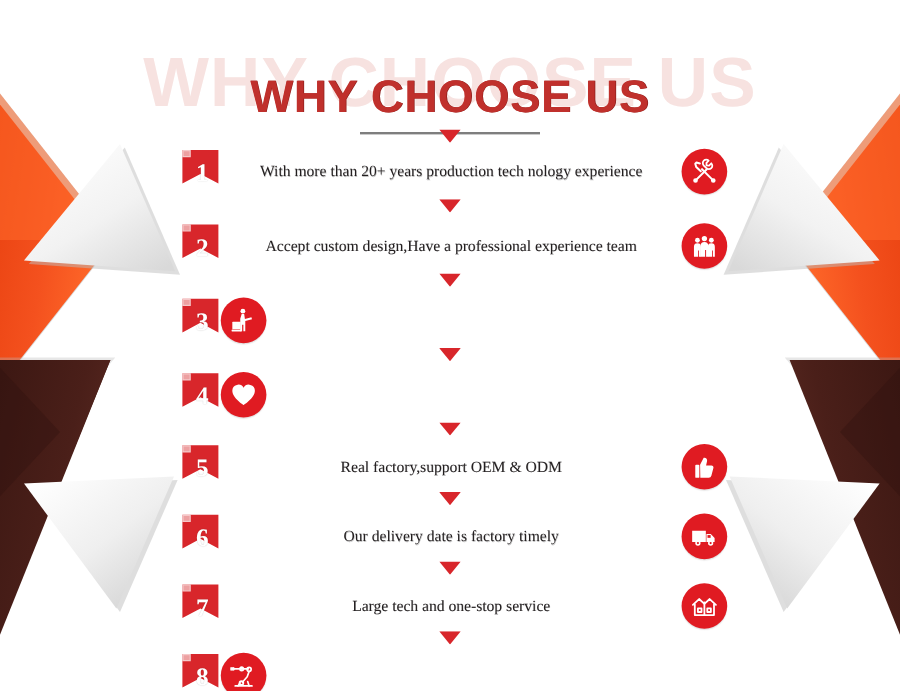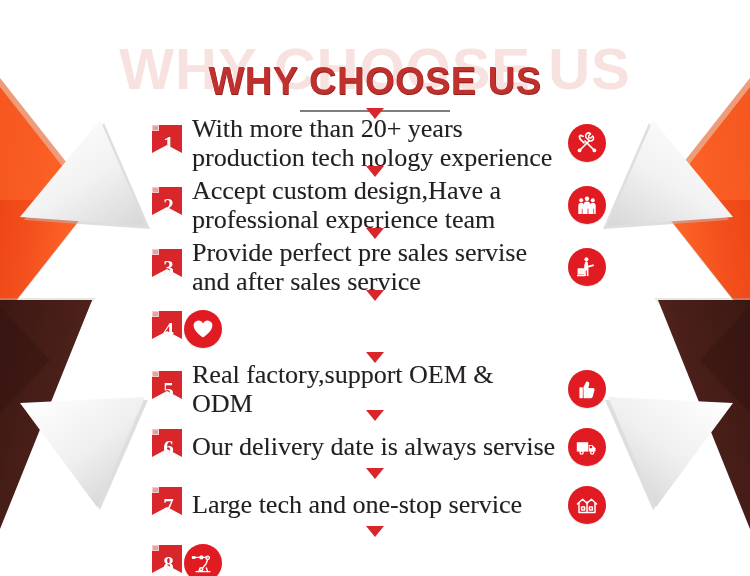--- a/index.html
+++ b/index.html
@@ -61,23 +61,23 @@
     display:flex;align-items:center;justify-content:center;
     font-family:"Liberation Serif", serif;
     font-size:21px;font-weight:700;color:#ffffff;
     padding-top:2px;padding-left:3px;
     box-sizing:border-box;
     text-shadow:0 0 1px rgba(0,0,0,.25);
   }
 
   .text{
     flex:1 1 auto;
-    text-align:left;
+    text-align:center;
     font-family:"Liberation Serif", serif;
-    font-size:26px;
+    font-size:13px;
     font-weight:400;
     color:#231f20;
     line-height:1.12;
     padding:0 8px;
     text-shadow:0.4px 0.4px 0 rgba(120,120,120,.45);
   }
 
   .icon{
     width:38px;height:38px;flex:0 0 38px;
     margin-right:144px;
@@ -267,21 +267,20 @@
       </div>
     <div class="row tall">
       <div class="badge">
         <svg width="34" height="40" viewBox="0 0 34 40">
           <polygon points="2,2 32,2 32,30 17,22 2,30" fill="#d8262b"></polygon>
           <polygon points="2,2 9,2 9,8 2,8" fill="#ffffff" opacity="0.75"></polygon>
           <polygon points="3,3 8,3 8,7 3,7" fill="#d8262b" opacity="0.25"></polygon>
         </svg>
         <span class="num">3</span>
       </div>
-      <div class="text">Provide perfect pre sales servise and after sales service</div>
       <div class="icon">
         <svg width="24" height="24" viewBox="0 0 24 24" fill="#ffffff">
           <circle cx="11.4" cy="4.3" r="2.0"></circle>
           <path d="M10.4 6.6 h2.1 l0.6 4.2 5.4 -1.5 0.5 1.7 -5.6 1.6 V21 h-1.6 v-5.4 l-1.0 0 V21 H9.2 V10.6 z"></path>
           <rect x="2.6" y="13.2" width="7.0" height="6.0" rx="0.5"></rect>
           <rect x="2.0" y="19.6" width="8.4" height="1.6" rx="0.4"></rect>
         </svg>
       </div>
     </div>
 
@@ -342,21 +341,21 @@
       </div>
     <div class="row">
       <div class="badge">
         <svg width="34" height="40" viewBox="0 0 34 40">
           <polygon points="2,2 32,2 32,30 17,22 2,30" fill="#d8262b"></polygon>
           <polygon points="2,2 9,2 9,8 2,8" fill="#ffffff" opacity="0.75"></polygon>
           <polygon points="3,3 8,3 8,7 3,7" fill="#d8262b" opacity="0.25"></polygon>
         </svg>
         <span class="num">6</span>
       </div>
-      <div class="text">Our delivery date is always servise</div>
+      <div class="text">Our delivery date is factory timely</div>
       <div class="icon">
         <svg width="24" height="24" viewBox="0 0 24 24" fill="#ffffff">
           <path d="M1.8 7.2 h11.4 v9.4 H1.8 z"></path>
           <path d="M13.7 10.0 h3.6 l3.2 3.3 v3.3 h-6.8 z"></path>
           <rect x="14.6" y="10.9" width="2.6" height="2.3" fill="#e01b22"></rect>
           <circle cx="6.6" cy="17.6" r="2.2"></circle>
           <circle cx="17.2" cy="17.6" r="2.2"></circle>
           <circle cx="6.6" cy="17.6" r="0.9" fill="#e01b22"></circle>
           <circle cx="17.2" cy="17.6" r="0.9" fill="#e01b22"></circle>
         </svg>

